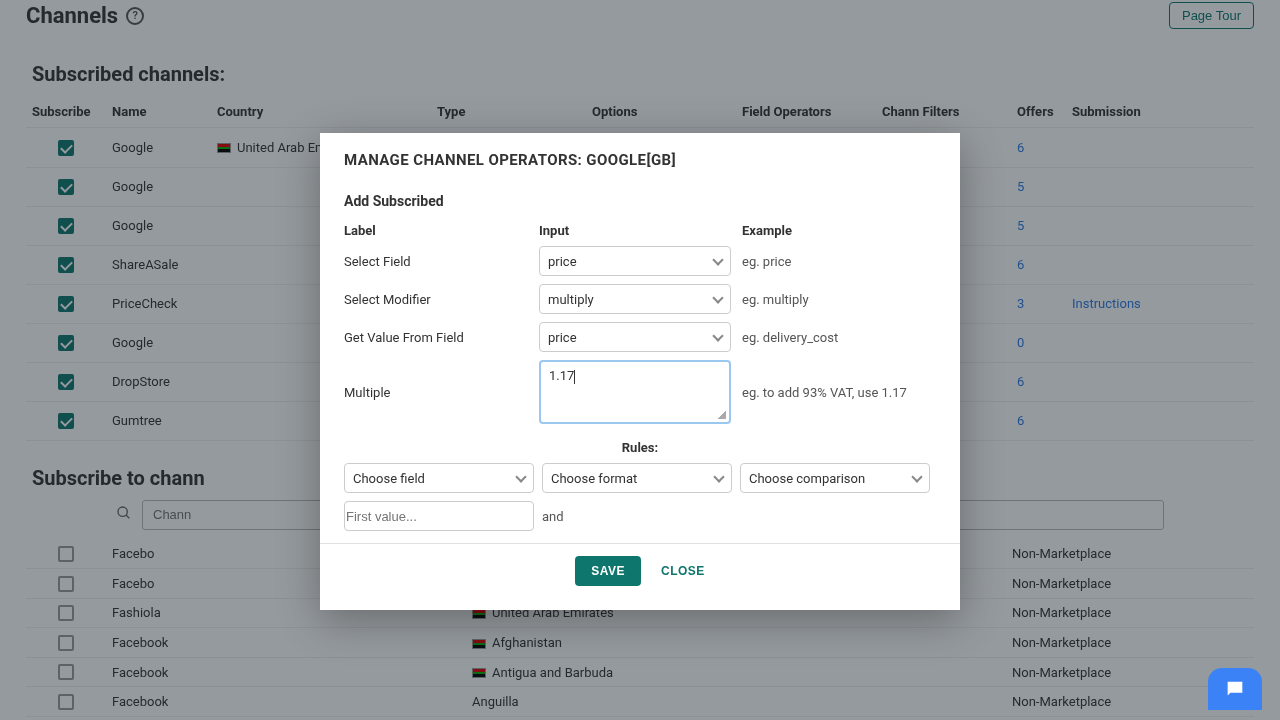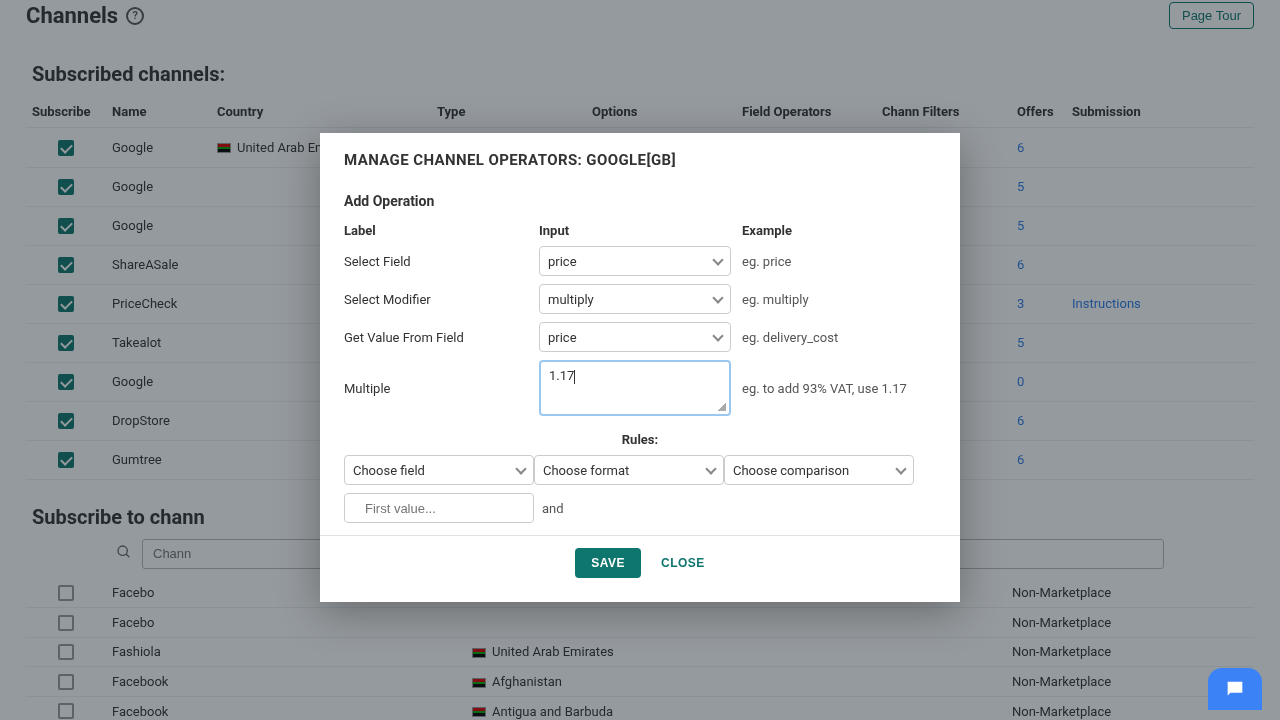--- a/index.html
+++ b/index.html
@@ -46,29 +46,29 @@
 .modal-title { font-size: 15px; font-weight: 700; letter-spacing: 0.4px; margin-bottom: 24px; }
 .modal-sub { font-size: 14px; font-weight: 700; margin-bottom: 14px; }
 
 .form-grid { display: grid; grid-template-columns: 195px 195px 1fr; gap: 8px 0; align-items: center; }
 .form-hdr { font-weight: 700; font-size: 13px; }
 .sel { position: relative; }
 .sel-box { border: 1px solid #ccc; border-radius: 4px; height: 30px; display: flex; align-items: center; justify-content: space-between; padding: 0 8px; font-size: 13px; width: 192px; cursor: pointer; }
 .chev { border: solid #888; border-width: 0 2px 2px 0; display: inline-block; padding: 3px; transform: rotate(45deg); margin-top: -3px; }
 .example { font-size: 13px; color: #555; padding-left: 8px; }
 
-.txtarea { border: 2px solid #9bc8f0; border-radius: 4px; width: 192px; height: 56px; padding: 6px 8px; font-size: 13px; resize: both; outline: none; position: relative; }
+.txtarea { border: 2px solid #9bc8f0; border-radius: 4px; width: 192px; height: 64px; padding: 6px 8px; font-size: 13px; resize: both; outline: none; position: relative; }
 .txtarea::after { content: ""; position: absolute; right: 3px; bottom: 3px; width: 8px; height: 8px; background: linear-gradient(135deg, transparent 50%, #aaa 50%); }
 .multiple-row { display: grid; grid-template-columns: 195px 195px 1fr; align-items: center; margin-top: 8px; }
 
 .rules-label { font-weight: 700; margin-top: 16px; margin-bottom: 8px; text-align: center; }
-.rules-row1 { display: flex; }
+.rules-row1 { display: flex; gap: 8px; }
 .rules-row1 .sel-box { width: 190px; }
 .rules-row2 { display: flex; gap: 8px; align-items: center; margin-top: 8px; margin-bottom: 12px; }
-.rules-row2 input { border: 1px solid #ccc; border-radius: 4px; height: 30px; padding: 0 20px; font-size: 13px; width: 190px; }
+.rules-row2 input { border: 1px solid #ccc; border-radius: 4px; height: 30px; padding: 0 1px; font-size: 13px; width: 190px; }
 .and-lbl { font-size: 13px; color: #555; width: 190px; text-align: left; }
 
 .modal-divider { height: 1px; background: #e2e2e2; margin: 6px -24px 12px; }
 .modal-actions { display: flex; justify-content: center; gap: 20px; padding-bottom: 16px; }
 .btn-save { background: #0f766e; color: #fff; border: none; padding: 8px 16px; border-radius: 4px; font-weight: 700; font-size: 12px; letter-spacing: 0.5px; cursor: pointer; }
 .btn-close { background: none; color: #0f766e; border: none; font-weight: 700; font-size: 12px; letter-spacing: 0.5px; cursor: pointer; }
 
 .chat-fab { position: absolute; right: 18px; bottom: 10px; width: 54px; height: 42px; background: #3b82f6; border-radius: 14px 14px 0 0; display: flex; align-items: center; justify-content: center; cursor: pointer; }
 .chat-fab svg { fill: #fff; width: 22px; height: 22px; }
 </style>
@@ -225,43 +225,20 @@
               </span><span class="icon-btn light">
                 <svg class="gear gear-amber" viewBox="0 0 24 24">
                   <path d="M12 8a4 4 0 100 8 4 4 0 000-8zm9 4l-2-.5-.8-2 1-1.8-1.9-1.9-1.8 1-2-.8L13 4h-2l-.5 2-2 .8-1.8-1L4.8 7.7l1 1.8-.8 2L3 12l2 .5.8 2-1 1.8 1.9 1.9 1.8-1 2 .8.5 2h2l.5-2 2-.8 1.8 1 1.9-1.9-1-1.8.8-2 2-.5z"></path>
                 </svg>
               </span></td>
             <td style="width:55px"><span class="offers-link">3</span></td>
             <td><span class="offers-link">Instructions</span></td>
           </tr>
           <tr>
             <td style="text-align:center;width:80px"><span class="chk checked"></span></td>
-            <td style="width:105px">Takealot</td>
-            <td style="width:220px"></td>
-            <td style="width:155px"></td>
-            <td style="width:150px"></td>
-            <td style="width:140px"><span class="icon-btn light">
-                <svg class="gear gear-grey" viewBox="0 0 24 24">
-                  <path d="M12 8a4 4 0 100 8 4 4 0 000-8zm9 4l-2-.5-.8-2 1-1.8-1.9-1.9-1.8 1-2-.8L13 4h-2l-.5 2-2 .8-1.8-1L4.8 7.7l1 1.8-.8 2L3 12l2 .5.8 2-1 1.8 1.9 1.9 1.8-1 2 .8.5 2h2l.5-2 2-.8 1.8 1 1.9-1.9-1-1.8.8-2 2-.5z"></path>
-                </svg>
-              </span></td>
-            <td style="width:135px"><span class="icon-btn light">
-                <svg class="gear gear-grey" viewBox="0 0 24 24">
-                  <path d="M12 8a4 4 0 100 8 4 4 0 000-8zm9 4l-2-.5-.8-2 1-1.8-1.9-1.9-1.8 1-2-.8L13 4h-2l-.5 2-2 .8-1.8-1L4.8 7.7l1 1.8-.8 2L3 12l2 .5.8 2-1 1.8 1.9 1.9 1.8-1 2 .8.5 2h2l.5-2 2-.8 1.8 1 1.9-1.9-1-1.8.8-2 2-.5z"></path>
-                </svg>
-              </span><span class="icon-btn light">
-                <svg class="gear gear-amber" viewBox="0 0 24 24">
-                  <path d="M12 8a4 4 0 100 8 4 4 0 000-8zm9 4l-2-.5-.8-2 1-1.8-1.9-1.9-1.8 1-2-.8L13 4h-2l-.5 2-2 .8-1.8-1L4.8 7.7l1 1.8-.8 2L3 12l2 .5.8 2-1 1.8 1.9 1.9 1.8-1 2 .8.5 2h2l.5-2 2-.8 1.8 1 1.9-1.9-1-1.8.8-2 2-.5z"></path>
-                </svg>
-              </span></td>
-            <td style="width:55px"><span class="offers-link">5</span></td>
-            <td></td>
-          </tr>
-          <tr>
-            <td style="text-align:center;width:80px"><span class="chk checked"></span></td>
             <td style="width:105px">Google</td>
             <td style="width:220px"></td>
             <td style="width:155px"></td>
             <td style="width:150px"></td>
             <td style="width:140px"><span class="icon-btn light">
                 <svg class="gear gear-grey" viewBox="0 0 24 24">
                   <path d="M12 8a4 4 0 100 8 4 4 0 000-8zm9 4l-2-.5-.8-2 1-1.8-1.9-1.9-1.8 1-2-.8L13 4h-2l-.5 2-2 .8-1.8-1L4.8 7.7l1 1.8-.8 2L3 12l2 .5.8 2-1 1.8 1.9 1.9 1.8-1 2 .8.5 2h2l.5-2 2-.8 1.8 1 1.9-1.9-1-1.8.8-2 2-.5z"></path>
                 </svg>
               </span></td>
             <td style="width:135px"><span class="icon-btn light">
@@ -376,21 +353,21 @@
             <td>Non-Marketplace</td>
           </tr>
         </tbody>
   </table>
 </div>
 
 <div class="overlay">
   <div class="modal">
     <div class="modal-inner">
       <div class="modal-title">MANAGE CHANNEL OPERATORS: GOOGLE[GB]</div>
-      <div class="modal-sub">Add Operation</div>
+      <div class="modal-sub">Add Subscribed</div>
 
       <div class="form-grid">
         <div class="form-hdr">Label</div>
         <div class="form-hdr">Input</div>
         <div class="form-hdr" style="padding-left:8px">Example</div>
 
         <div>Select Field</div>
         <div class="sel">
               <div class="sel-box">
                 <span>price</span>

